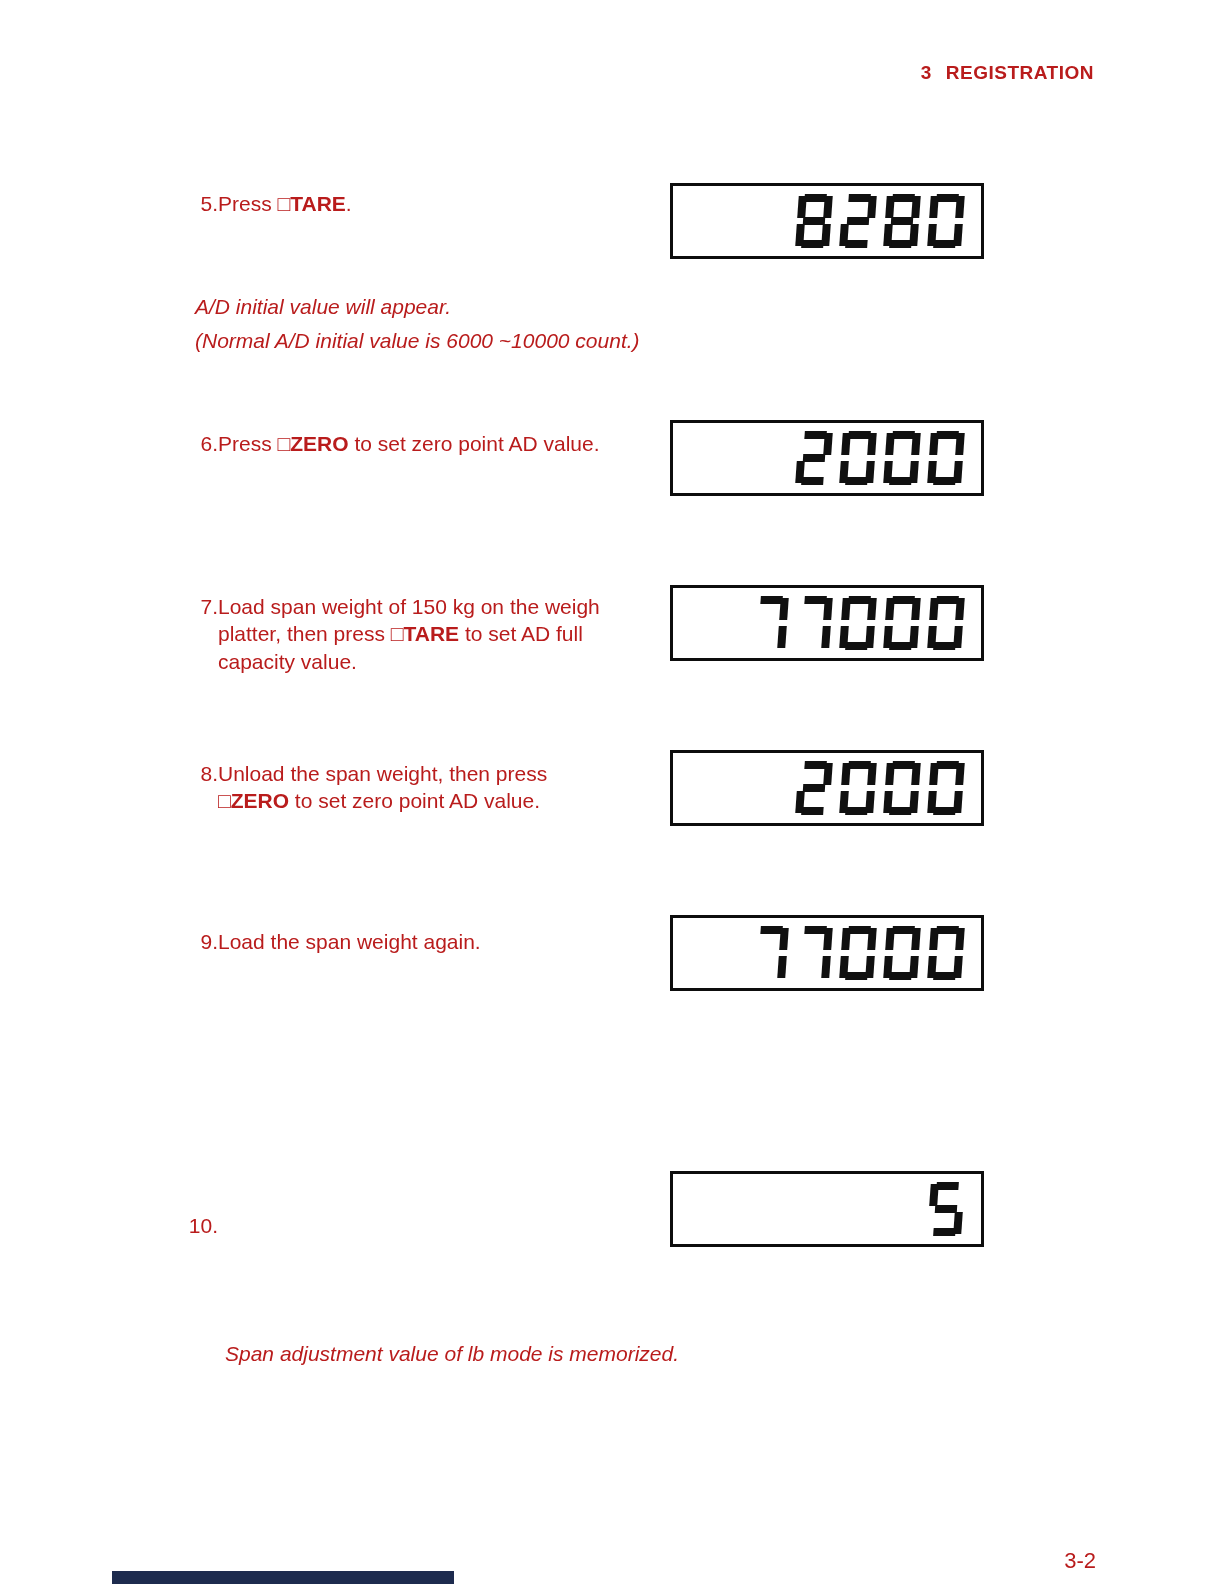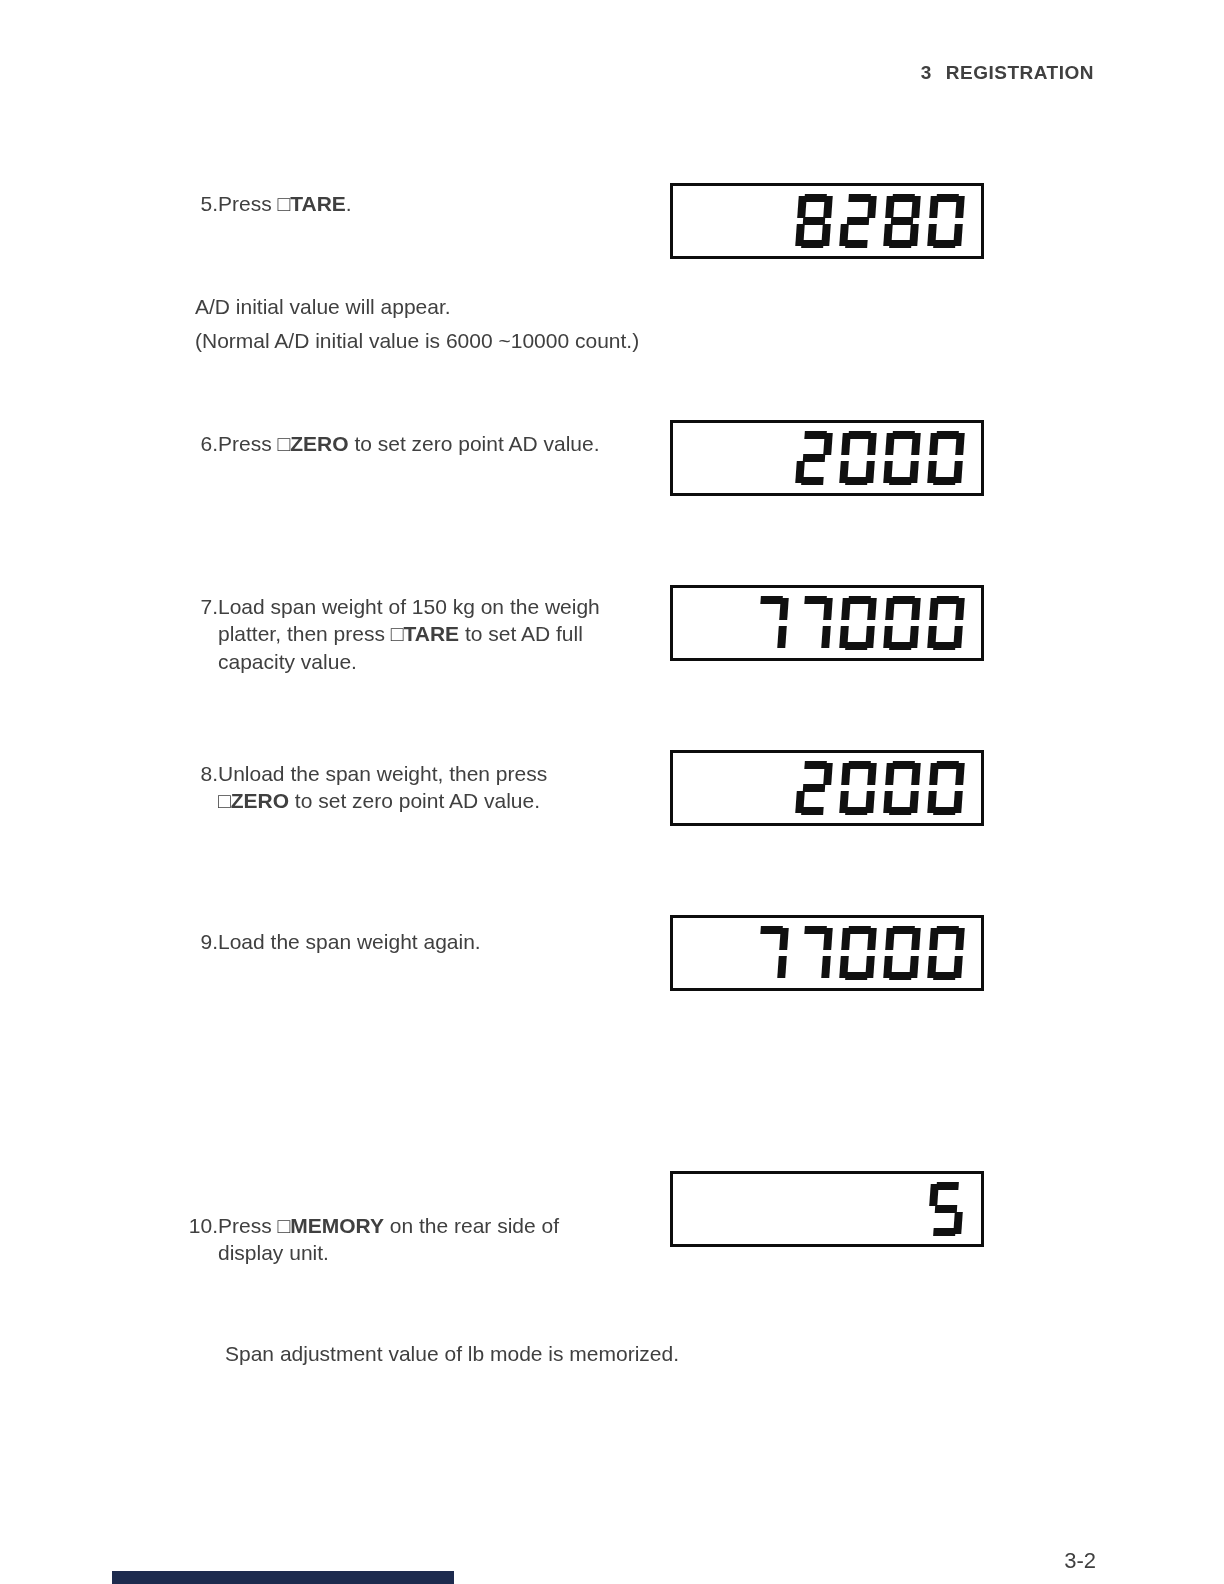--- a/index.html
+++ b/index.html
@@ -5,21 +5,21 @@
   * { margin:0; padding:0; box-sizing:border-box; }
   body {
     background:#9a9a9a;
     font-family:"Liberation Sans", sans-serif;
   }
   .page {
     position:relative;
     width:1224px; height:1584px;
     margin:0 auto;
     background:#ffffff;
-    color:#404040;
+    color:#b91c1c;
     overflow:hidden;
   }
   .abs { position:absolute; }
 
   
   .hdr {
     top:62px; right:130px;
     font-size:19px; font-weight:700;
     letter-spacing:0.5px;
   }
@@ -35,20 +35,21 @@
     width:40px; flex:0 0 40px;
     text-align:right;
   }
   .step-body {
     width:400px;
   }
   .key { font-weight:700; }
 
   
   .note {
+    font-style:italic;
     font-size:21px; line-height:1.6;
   }
   .plain-note {
     font-size:21px; line-height:1.35;
   }
 
   
   .display-box {
     left:670px; width:314px; height:76px;
     border:3px solid #0d0d0d;
@@ -297,21 +298,20 @@
         <span class="seg seg-c"></span>
         <span class="seg seg-d"></span>
         <span class="seg seg-e"></span>
         <span class="seg seg-f"></span>
       </span>
     </div>
 
 
   <div class="abs step" style="top:1212px">
     <span class="step-num">10.</span>
-    <span class="step-body"><span>Press </span><span class="key">□MEMORY</span><span> on the rear side of display unit.</span></span>
   </div>
   <div class="abs display-box" style="top:1171px">
       <span class="seg-digit">
         <span class="seg seg-a"></span>
         <span class="seg seg-c"></span>
         <span class="seg seg-d"></span>
         <span class="seg seg-f"></span>
         <span class="seg seg-g"></span>
       </span>
     </div>

